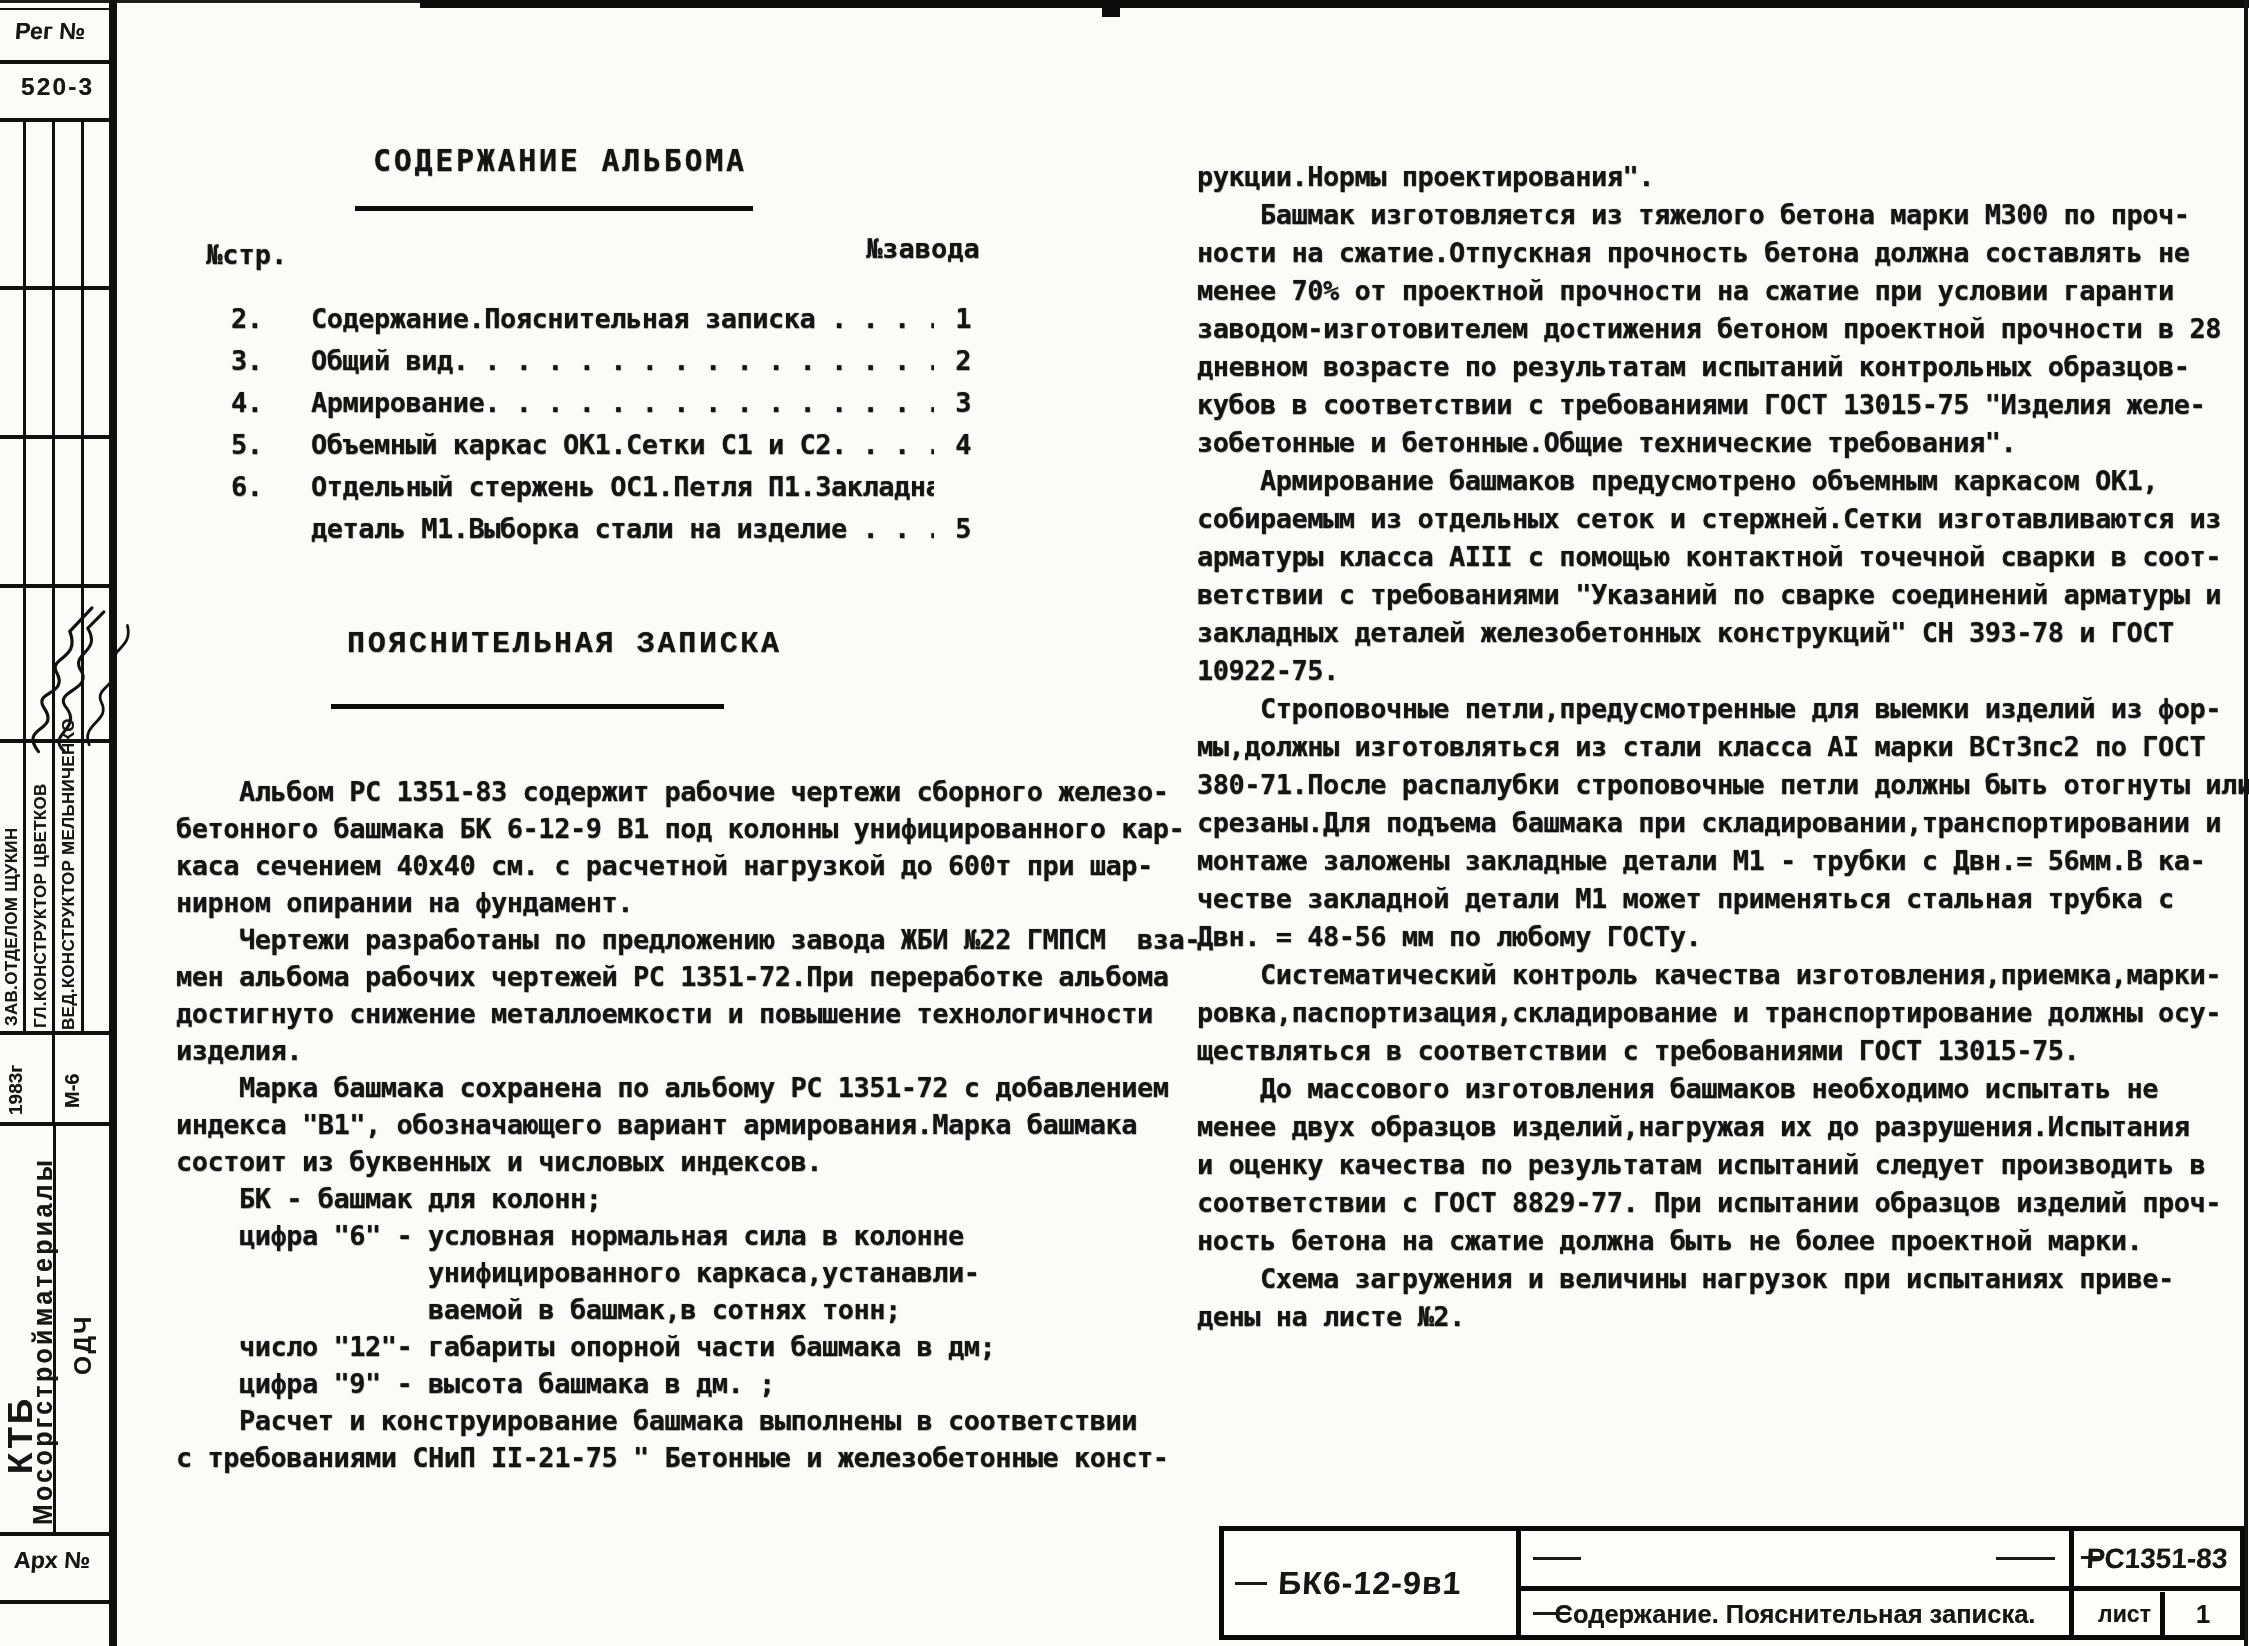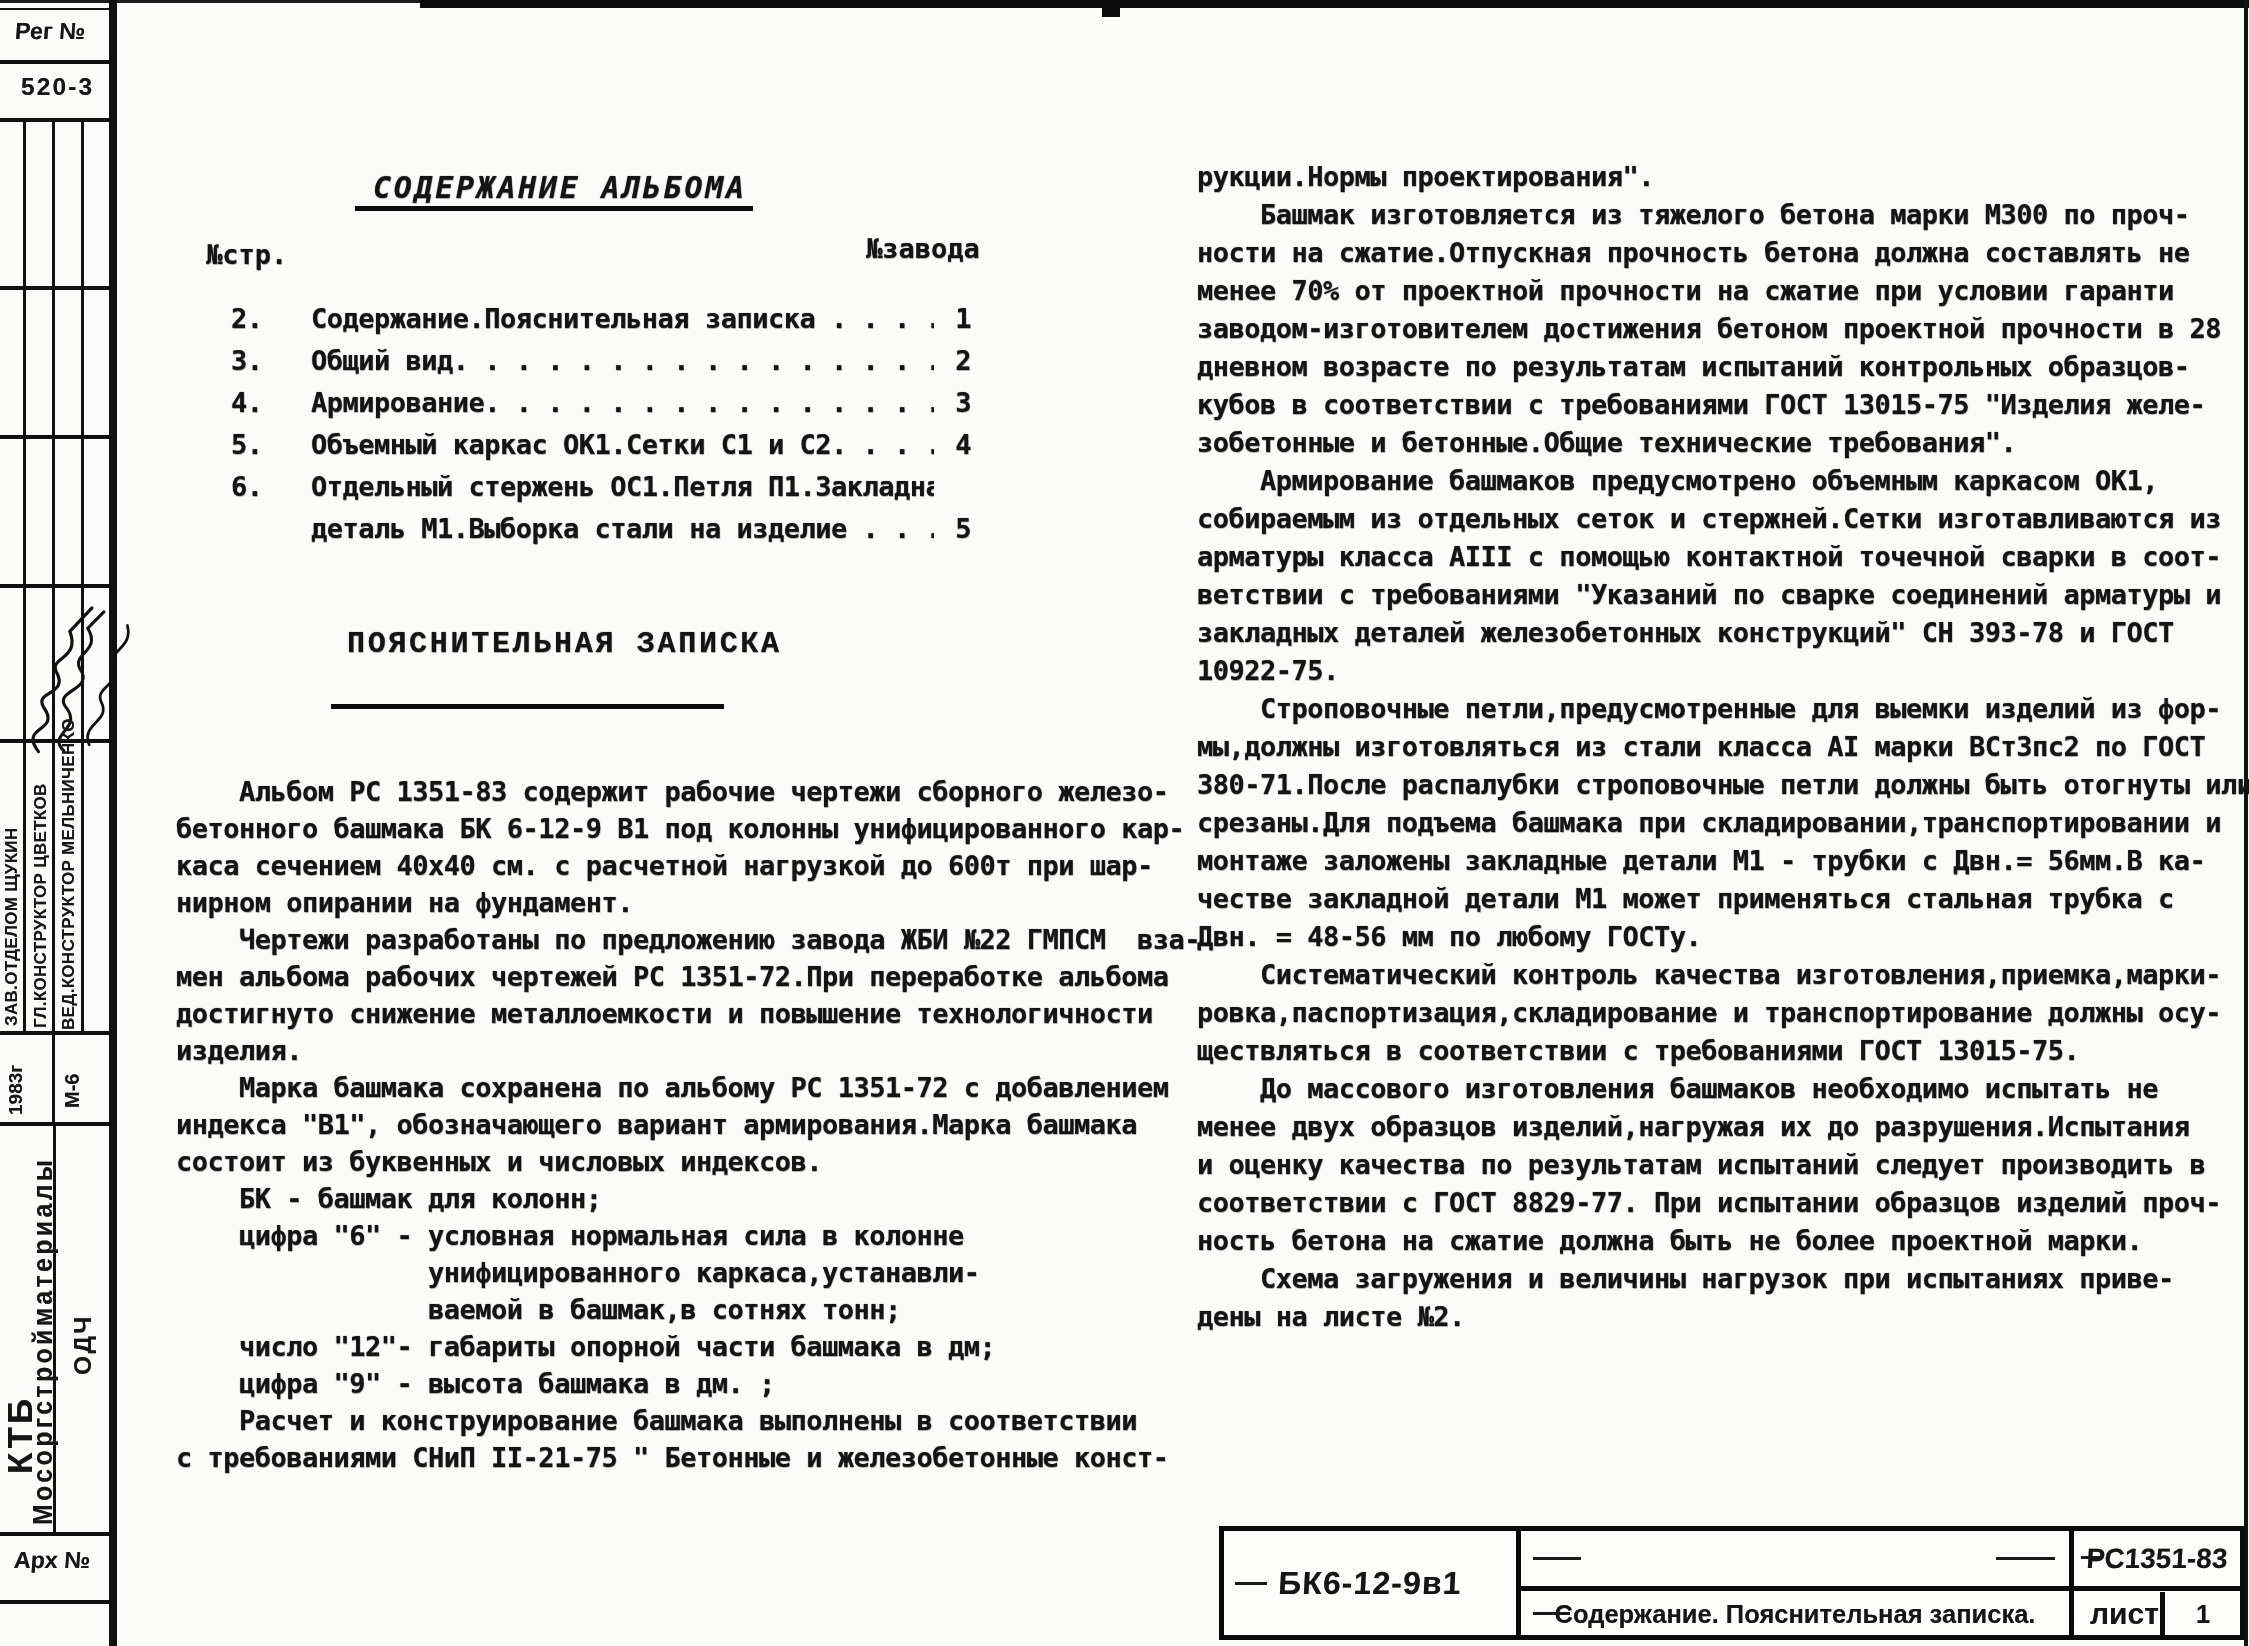--- a/index.html
+++ b/index.html
@@ -78,21 +78,21 @@
 
 <div class="vt stamp" style="left:5.3px;top:1115px;font-size:19px;">1983г</div>
 <div class="vt stamp" style="left:61px;top:1108px;font-size:20px;">М-6</div>
 
 <div class="vt stamp" style="left:0px;top:1474px;font-size:35px;letter-spacing:3.2px;">КТБ</div>
 <div class="vt stamp" style="left:28px;top:1525px;font-size:27px;letter-spacing:3.7px;transform:rotate(-90deg) scaleX(.92);">Мосоргстройматериалы</div>
 <div class="vt stamp" style="left:69px;top:1375px;font-size:24.5px;letter-spacing:2.7px;">ОДЧ</div>
 
 <div class="abs stamp" style="left:14px;top:1547px;font-size:23.4px;transform:skewX(-4deg);">Арх №</div>
 
-<div class="abs tw toc-title" style="left:373px;top:170px;font-style:italic;">СОДЕРЖАНИЕ  АЛЬБОМА</div>
+<div class="abs tw toc-title" style="left:373px;top:143px;">СОДЕРЖАНИЕ  АЛЬБОМА</div>
 <div class="rule" style="left:355px;top:206px;width:398px;height:5.3px;"></div>
 
 <div class="abs tw" style="left:206px;top:239px;font-size:27px;text-align:center;">№стр.</div>
 <div class="abs tw" style="left:866px;top:233px;font-size:27px;">№завода</div>
 
 <div class="toc-rows">
   <div class="toc-row tw">
     <span class="toc-num">2.</span><span class="toc-text">Содержание.Пояснительная записка . . . . .</span><span class="toc-page">1</span>
   </div>
   <div class="toc-row tw">
@@ -121,21 +121,21 @@
 
 <div class="abs" style="left:1219px;top:1526px;width:1016px;height:104px;border:5.3px solid #0a0a0a;background:#fdfdfc;">
   <div class="vline" style="left:292px;top:0;width:5.3px;height:104px;background:#0a0a0a;"></div>
   <div class="vline" style="left:845px;top:0;width:5.3px;height:104px;background:#0a0a0a;"></div>
   <div class="hline" style="left:292px;top:55px;width:725px;height:5.3px;background:#0a0a0a;"></div>
   <div class="vline" style="left:936px;top:61px;width:5.3px;height:44px;background:#0a0a0a;"></div>
 
   <div class="tb-cell stamp" style="left:0;top:0;width:292px;height:104px;font-size:32px;letter-spacing:1.1px;transform:skewX(-3deg);">БК6-12-9в1</div>
   <div class="tb-cell stamp" style="left:850px;top:0;width:166px;height:55px;font-size:28px;transform:skewX(-3deg);">РС1351-83</div>
   <div class="tb-cell stamp" style="left:297px;top:61px;width:548px;height:44px;font-size:25.5px;">Содержание. Пояснительная записка.</div>
-  <div class="tb-cell stamp" style="left:850px;top:61px;width:101px;height:44px;font-size:30px;">лист</div>
+  <div class="tb-cell stamp" style="left:850px;top:61px;width:101px;height:44px;font-size:23px;">лист</div>
   <div class="tb-cell stamp" style="left:941px;top:61px;width:76px;height:44px;font-size:25.5px;">1</div>
 
   <div class="dash" style="left:309px;top:25.5px;width:48px;"></div>
   <div class="dash" style="left:772px;top:25.5px;width:59px;"></div>
   <div class="dash" style="left:309px;top:81px;width:37px;"></div>
   <div class="dash" style="left:10.6px;top:51px;width:32px;"></div>
   <div class="dash" style="left:857px;top:24.5px;width:21px;"></div>
 </div>
 
 

